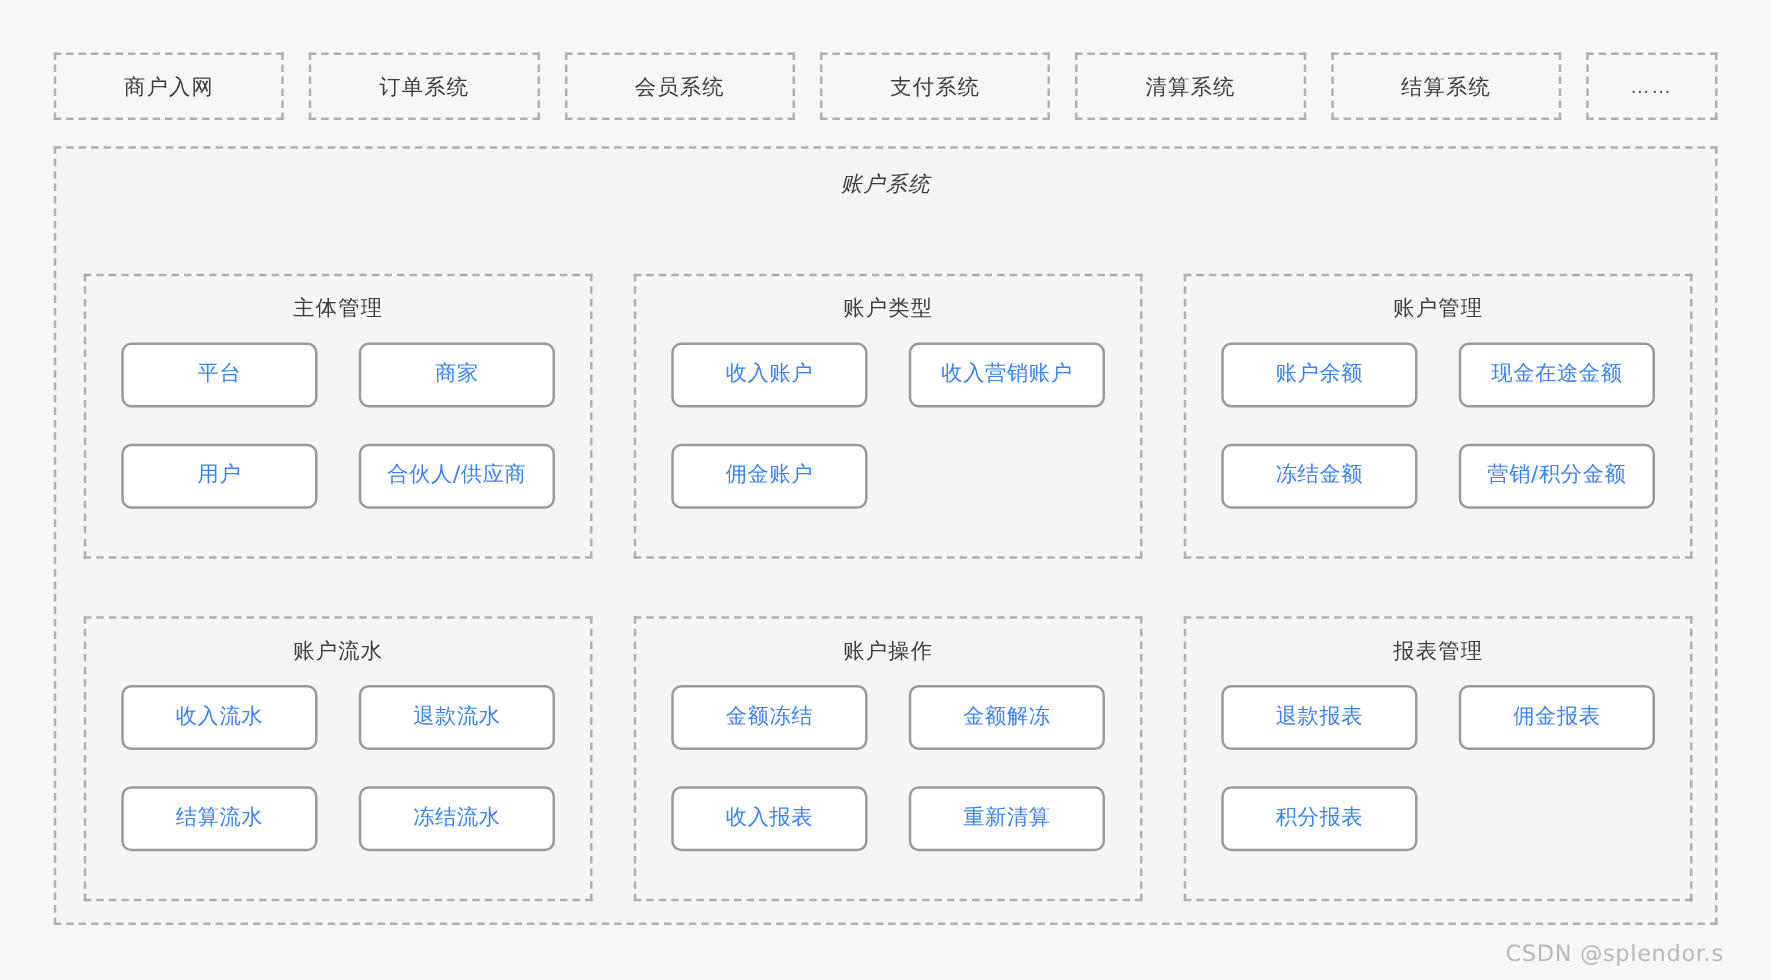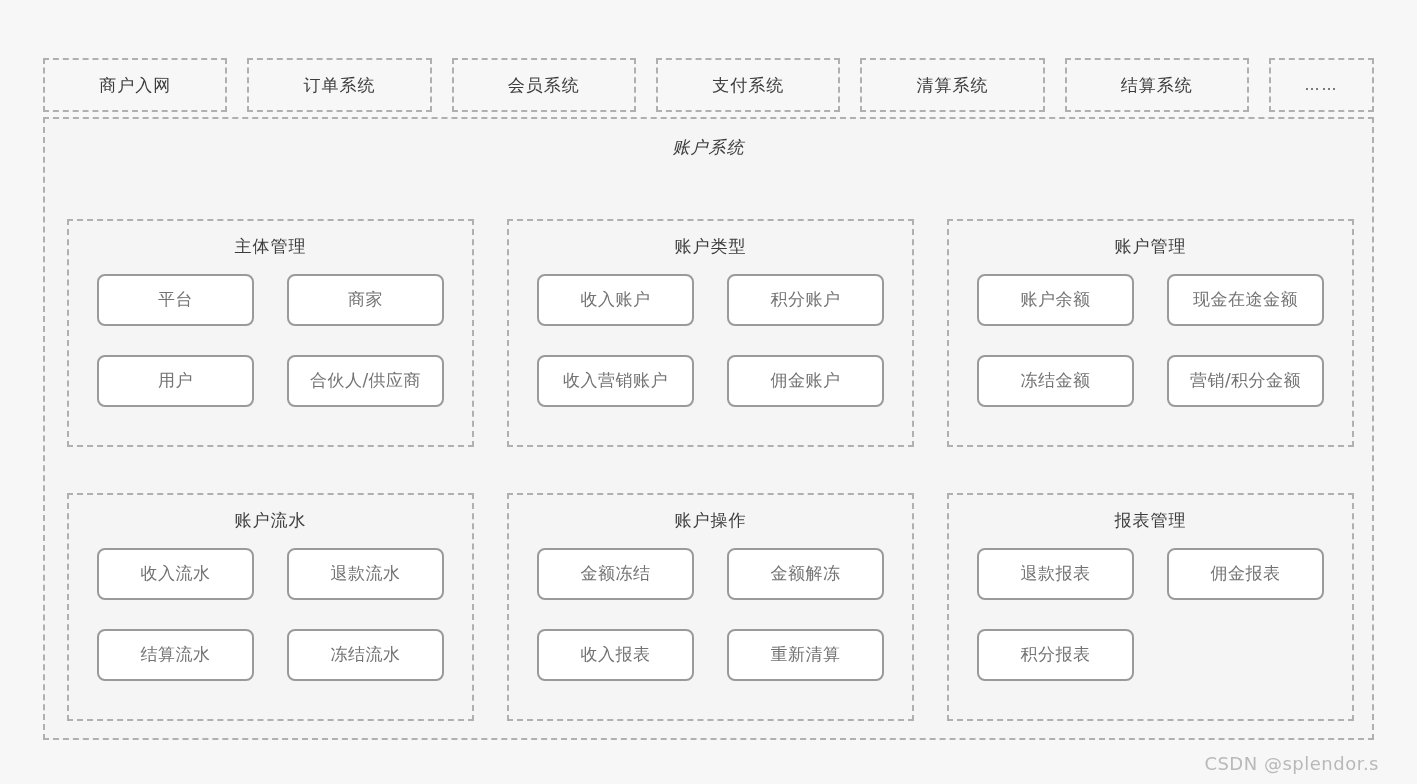--- a/index.html
+++ b/index.html
@@ -23,21 +23,21 @@
     top: 0;
     width: 1417px;
     height: 784px;
     background: #f7f7f7;
   }
 
   
   .top-row {
     position: absolute;
     left: 43px;
-    top: 58px;
+    top: 42px;
     width: 1331px;
     height: 54px;
     display: flex;
     flex-direction: row;
     align-items: stretch;
     gap: 20px;
   }
   .ext-box {
     flex: 1 1 0;
     border: 2px dashed #b0b0b0;
@@ -119,21 +119,21 @@
   .card {
     border: 2px solid #9a9a9a;
     border-radius: 8px;
     background: #ffffff;
     display: flex;
     align-items: center;
     justify-content: center;
     text-align: center;
     font-size: 17px;
     line-height: 1.15;
-    color: #737373;
+    color: #3b82f6;
     letter-spacing: 0.5px;
     box-sizing: border-box;
     padding: 2px 5px;
   }
 
   
   .watermark {
     position: absolute;
     right: 38px;
     bottom: 10px;
@@ -184,21 +184,20 @@
           <div class="card">商家</div>
           <div class="card">用户</div>
           <div class="card">合伙人/供应商</div>
         </div>
       </div>
 
       <div class="group-box">
         <div class="group-title">账户类型</div>
         <div class="group-cards">
           <div class="card">收入账户</div>
-          <div class="card">积分账户</div>
           <div class="card">收入营销账户</div>
           <div class="card">佣金账户</div>
         </div>
       </div>
 
       <div class="group-box">
         <div class="group-title">账户管理</div>
         <div class="group-cards">
           <div class="card">账户余额</div>
           <div class="card">现金在途金额</div>

